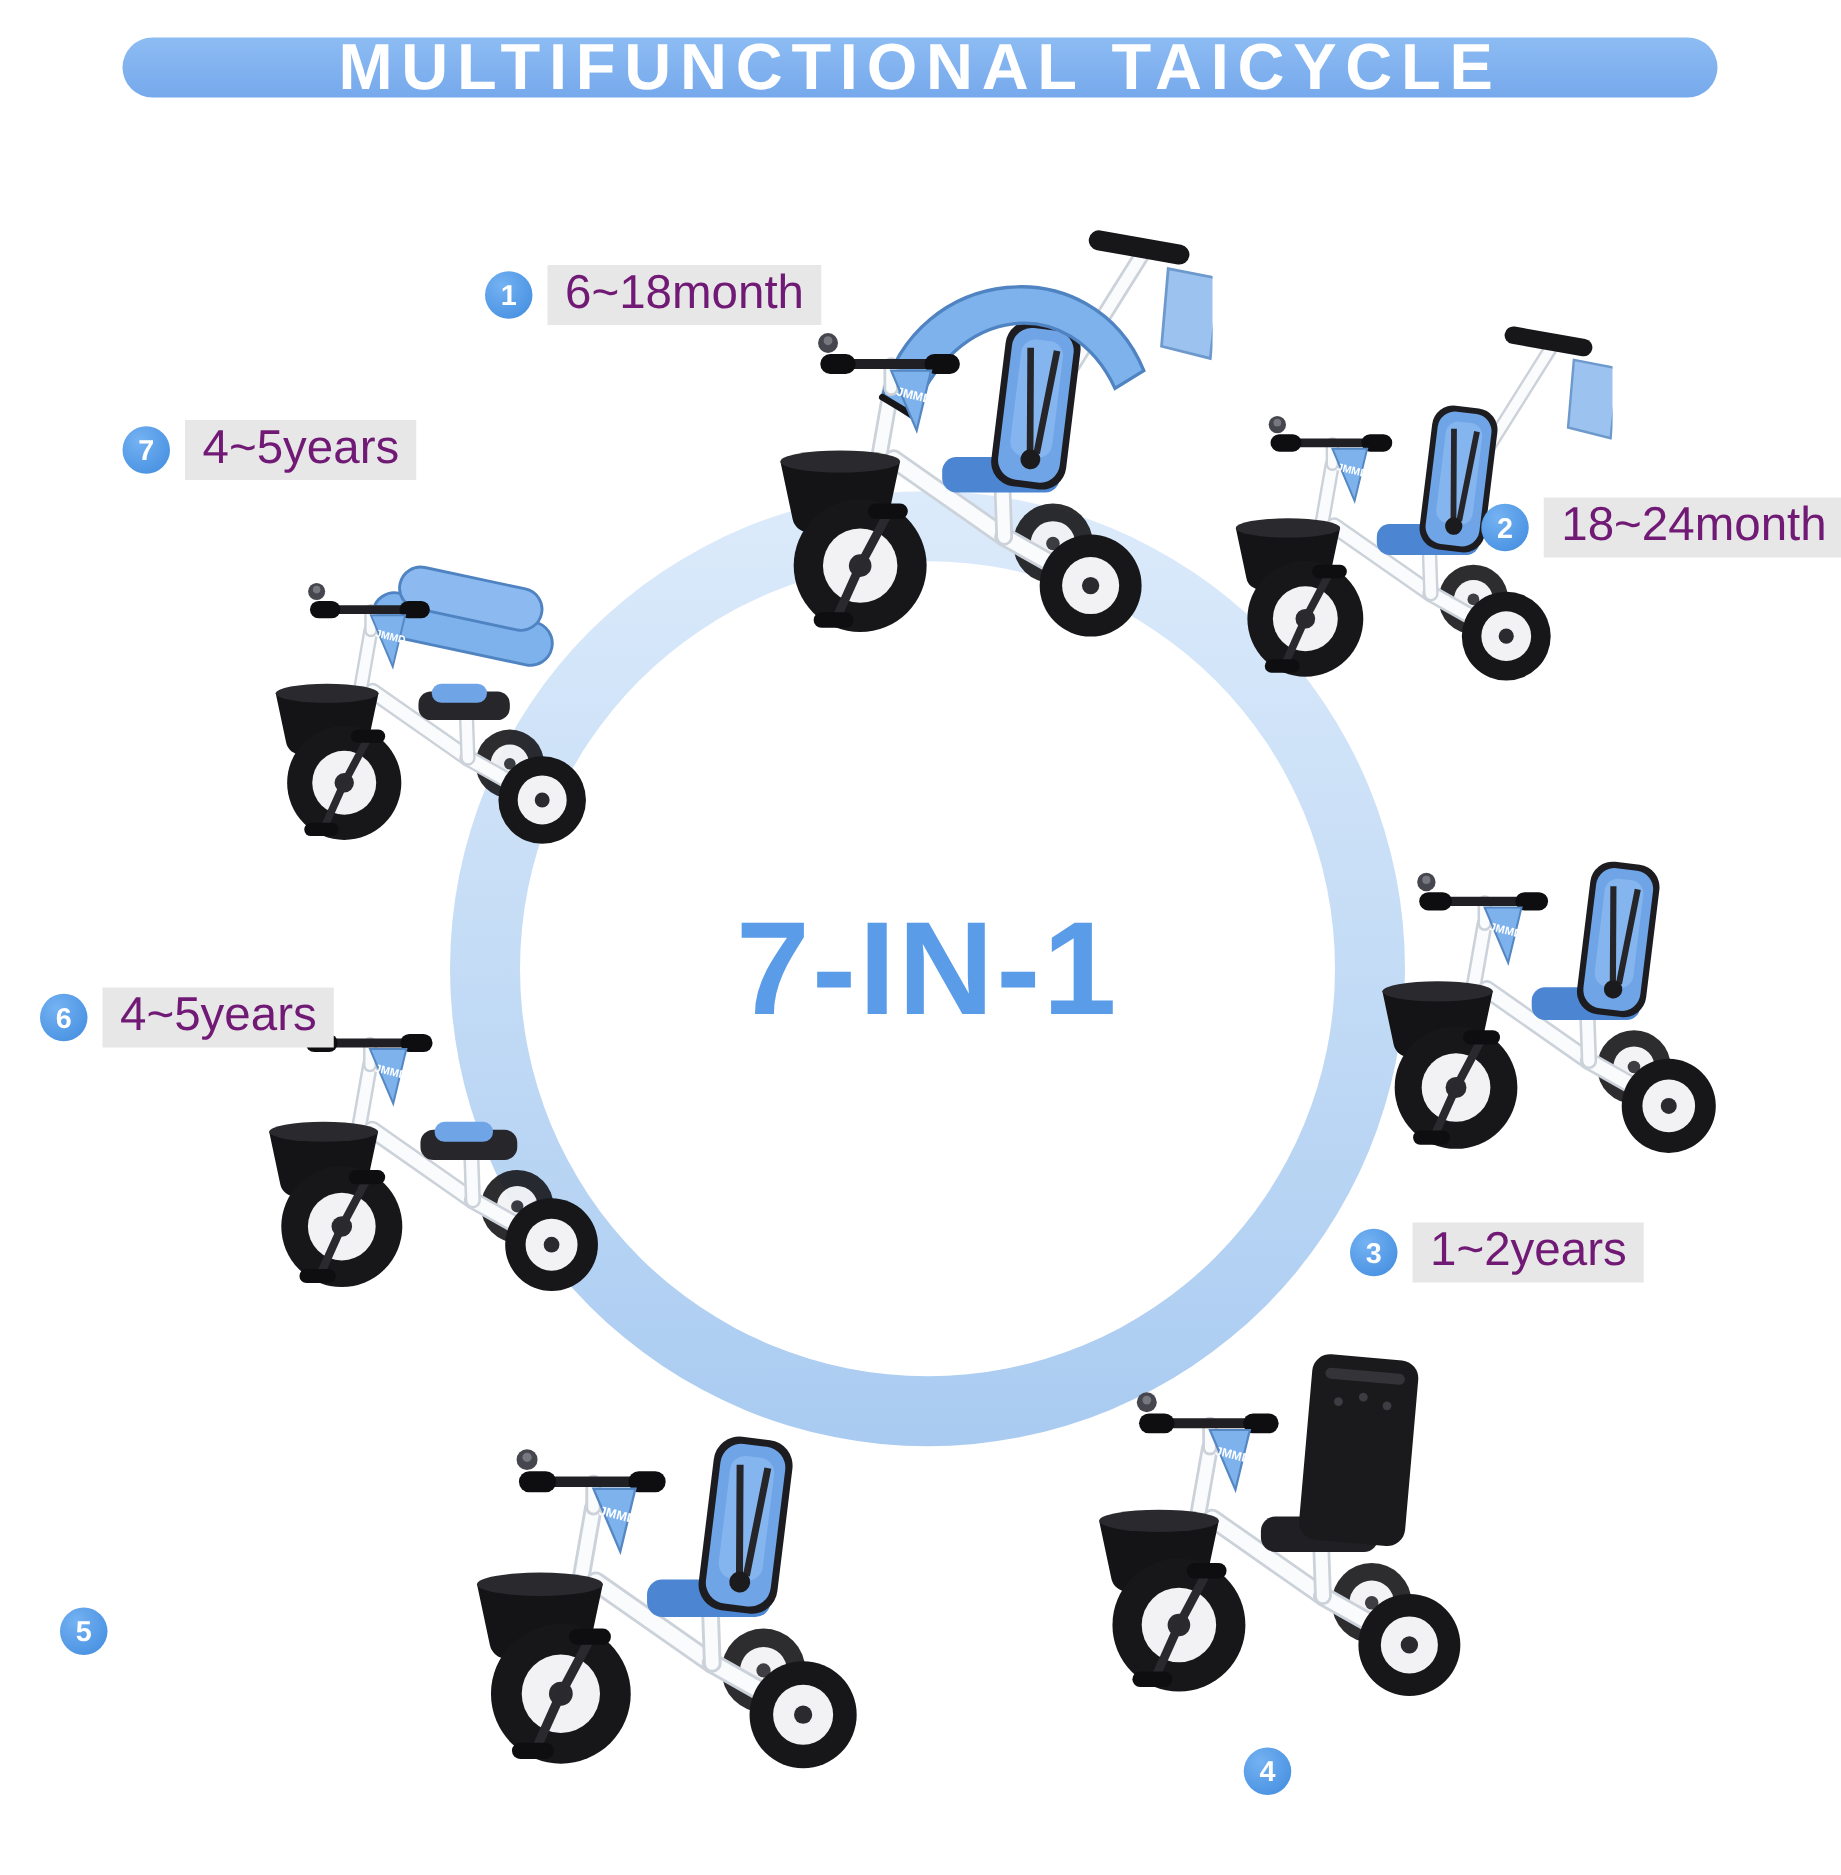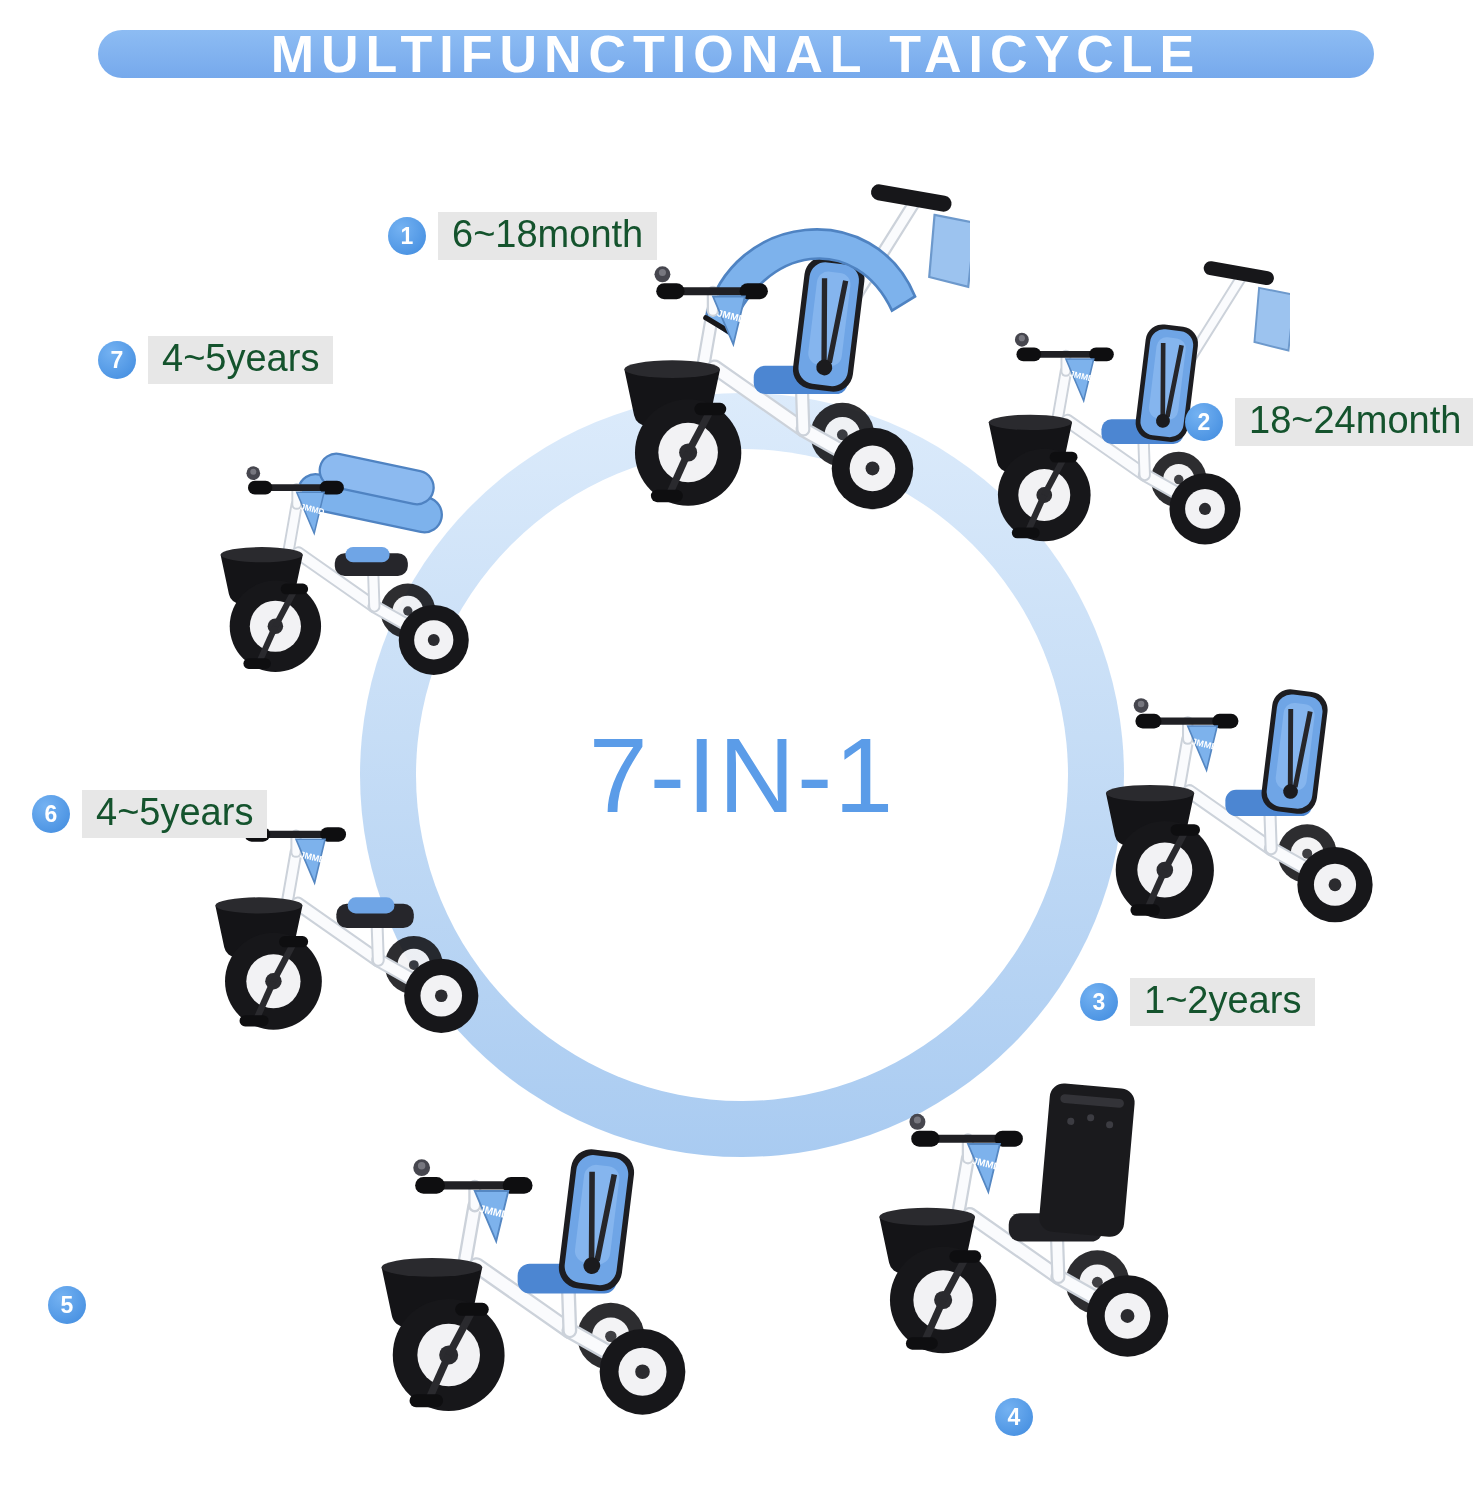--- a/index.html
+++ b/index.html
@@ -28,40 +28,40 @@
     background:linear-gradient(180deg,#dcebfb 0%, var(--ring,#c6ddf6) 45%, #a9cbf1 100%);
     z-index:1;
   }
   .ring::after{
     content:"";position:absolute;left:56px;top:56px;right:56px;bottom:56px;
     border-radius:50%;background:#ffffff;
   }
   .center-label{
     position:absolute;left:360px;top:393px;width:764px;height:764px;
     display:flex;align-items:center;justify-content:center;
-    font-size:106px;font-weight:400;letter-spacing:2px;
+    font-size:106px;font-weight:700;letter-spacing:2px;
     color:var(--center_text,#5b9ce8);
     z-index:2;
   }
   .trike{position:absolute;z-index:3}
   .trike svg{width:100%;height:100%;display:block}
   .tag{
     position:absolute;z-index:4;
     display:flex;align-items:center;gap:12px;
   }
   .badge{
     width:38px;height:38px;border-radius:50%;
     background:radial-gradient(circle at 35% 30%, #74b2f2, var(--badge,#3f8ade));
     color:#fff;font-size:23px;font-weight:700;
     display:flex;align-items:center;justify-content:center;
     flex:0 0 auto;
   }
   .tag-text{
     background:var(--label_bg,#e7e7e7);
-    color:#14532d;font-size:38px;font-weight:500;
+    color:#701a75;font-size:38px;font-weight:500;
     padding:1px 14px 4px;white-space:nowrap;
   }
 </style>
 </head>
 <body>
 
 <div class="header">
   <div class="header-title">MULTIFUNCTIONAL TAICYCLE</div>
 </div>
 

